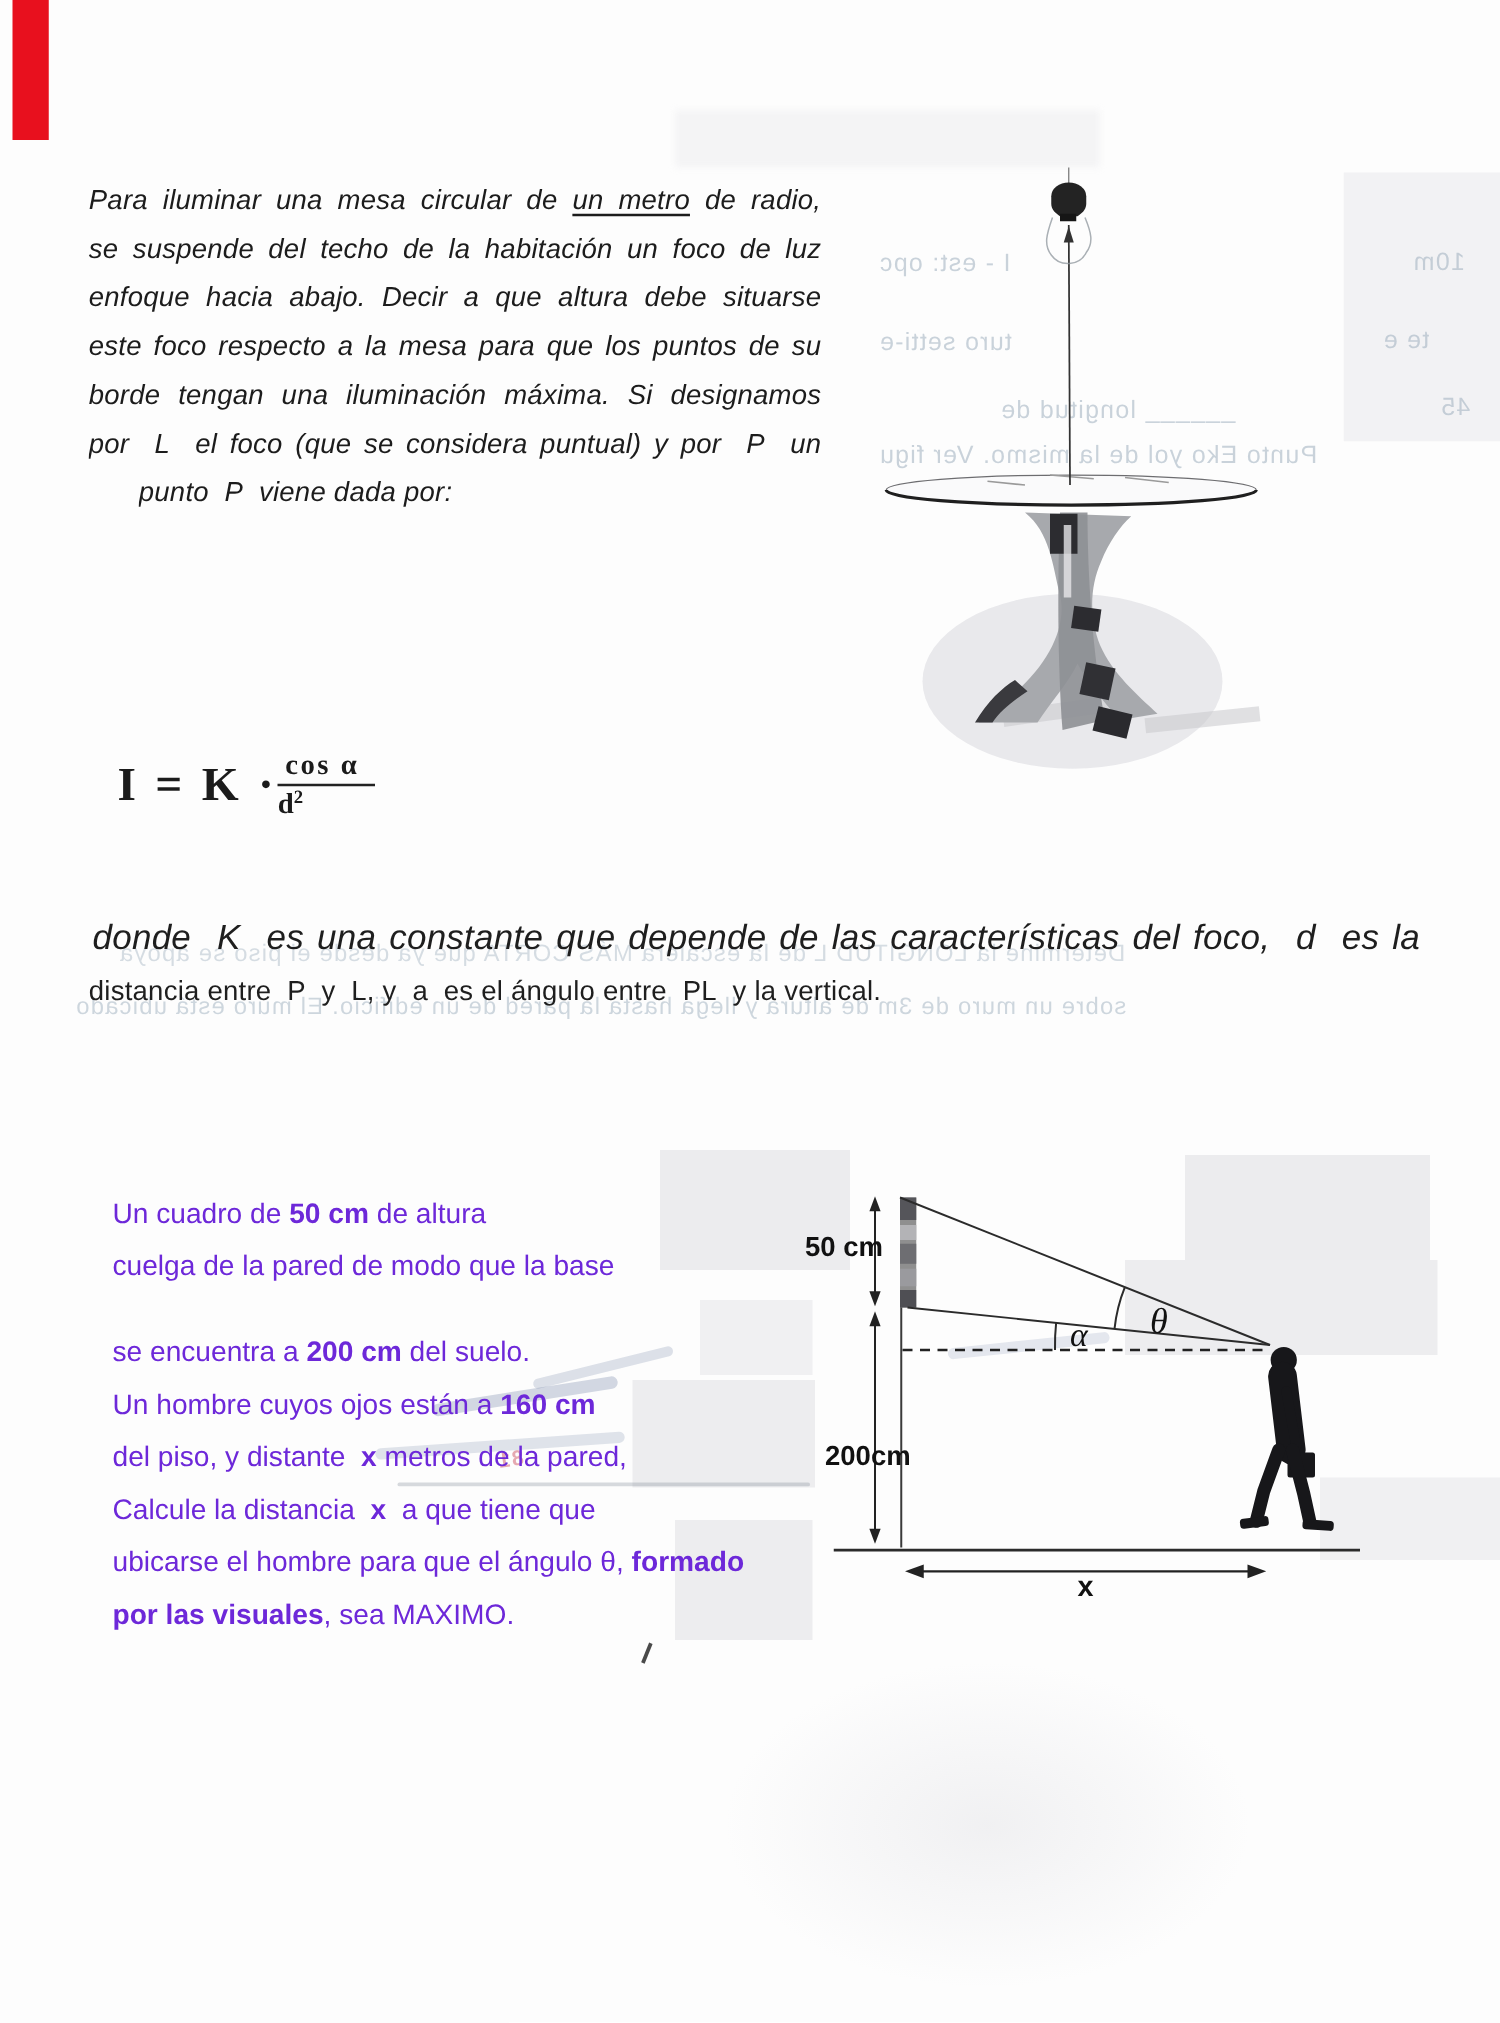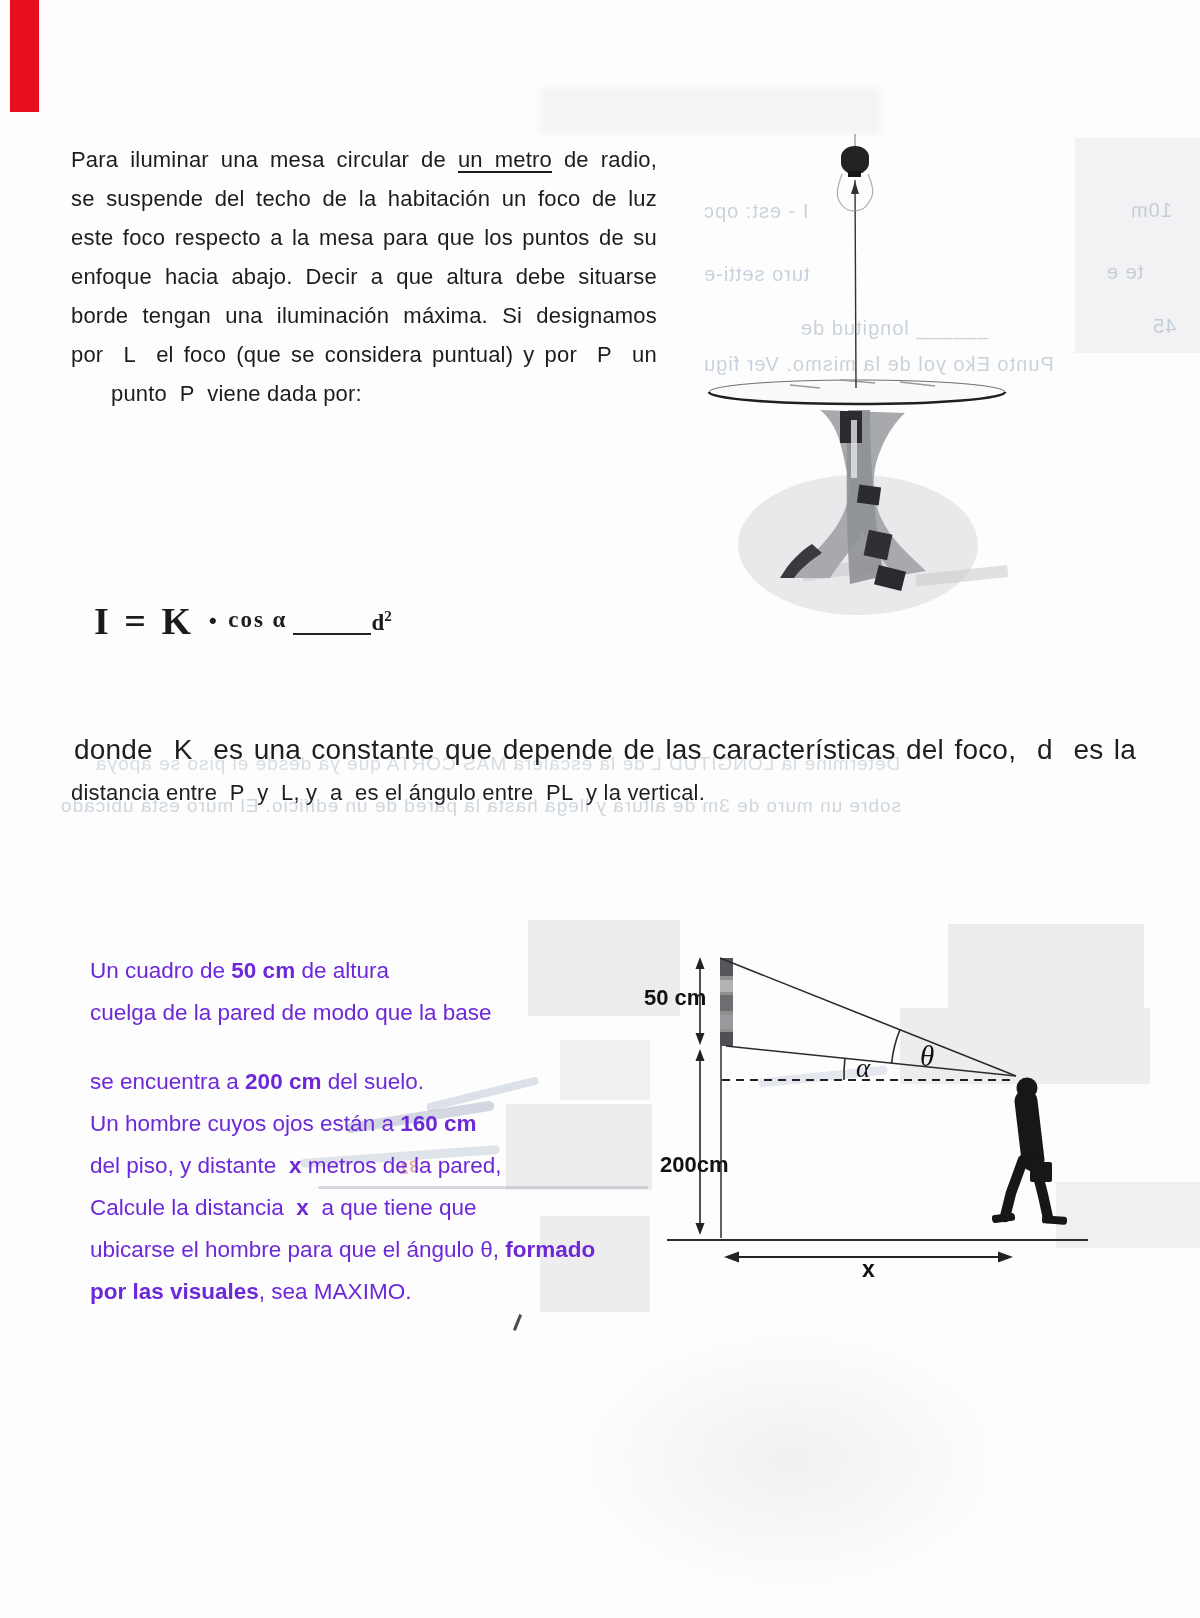--- a/index.html
+++ b/index.html
@@ -43,32 +43,32 @@
   .s1{left:345px;top:1112px;width:150px;height:10px;background:rgba(90,110,150,.26);transform:rotate(-9deg);}
   .s2{left:425px;top:1090px;width:115px;height:8px;background:rgba(90,110,150,.20);transform:rotate(-14deg);}
   .s3{left:300px;top:1152px;width:200px;height:9px;background:rgba(90,110,150,.18);transform:rotate(-4deg);}
   .s4{left:318px;top:1186px;width:330px;height:3px;background:rgba(140,150,160,.35);}
   .s5{left:758px;top:1072px;width:130px;height:9px;background:rgba(100,120,160,.16);transform:rotate(-6deg);}
   .tick{position:absolute;left:516px;top:1314px;width:3px;height:17px;background:#4a4a4a;transform:rotate(22deg);}
 
   
   .para1{position:absolute;left:71px;top:140px;width:586px;font-size:22px;line-height:39px;
          letter-spacing:.2px;color:#1c1c1c;}
-  .jl{text-align:justify;height:39px;overflow:hidden;}
+  .jl{text-align:justify;height:39px;overflow:hidden;font-style:italic;}
   .jl::after{content:"";display:inline-block;width:100%;height:0;}
   .plain{text-align:left;margin-left:40px;}
   .plain::after{content:none;}
   .b{font-weight:bold;}
   .u{text-decoration:underline;text-underline-offset:4px;}
 
   
   .formula{position:absolute;left:94px;top:599px;display:flex;align-items:center;
            font-family:"Liberation Serif", serif;font-weight:bold;color:#1b1b1b;}
   .flhs{font-size:38px;letter-spacing:3px;}
-  .frac{display:inline-flex;flex-direction:row;align-items:flex-end;}
+  .frac{display:inline-flex;flex-direction:column;align-items:flex-start;}
   .fnum{font-size:23px;letter-spacing:2px;padding:0 6px 2px;}
   .fbar{width:78px;height:0;border-top:2.5px solid #222;}
   .fden{font-size:23px;margin-top:1px;}
   .fden sup{font-size:15px;}
 
   
   .note1{position:absolute;left:74px;top:729px;width:1062px;font-size:28px;line-height:42px;letter-spacing:.2px;}
   .note2{position:absolute;left:71px;top:772px;width:1062px;font-size:22px;line-height:42px;letter-spacing:.2px;}
 
   
@@ -110,22 +110,22 @@
 
   <div class="scr s1"></div>
   <div class="scr s2"></div>
   <div class="scr s3"></div>
   <div class="scr s4"></div>
   <div class="scr s5"></div>
 
   <div class="para1">
     <div class="jl"><span>Para iluminar una mesa circular de </span><span class="u">un metro</span><span> de radio,</span></div>
     <div class="jl"><span>se suspende del techo de la habitación un foco de luz</span></div>
+    <div class="jl"><span>enfoque hacia abajo. Decir a que altura debe situarse</span></div>
     <div class="jl"><span>este foco respecto a la mesa para que los puntos de su</span></div>
-    <div class="jl"><span>enfoque hacia abajo. Decir a que altura debe situarse</span></div>
     <div class="jl"><span>borde tengan una iluminación máxima. Si designamos</span></div>
     <div class="jl"><span>por&nbsp; L&nbsp; el foco (que se considera puntual) y por&nbsp; P&nbsp; un</span></div>
     <div class="jl plain"><span>punto&nbsp; P&nbsp; viene dada por:</span></div>
   </div>
 
   <svg class="table-art" width="400" height="495" viewBox="0 0 400 495">
     <ellipse cx="168" cy="415" rx="120" ry="70" fill="#e9e9ec"></ellipse>
     <g fill="#c9c9cd" opacity=".55">
       <rect x="112" y="432" width="98" height="13" transform="rotate(-8 160 438)"></rect>
       <rect x="226" y="440" width="92" height="12" transform="rotate(-6 270 446)"></rect>

